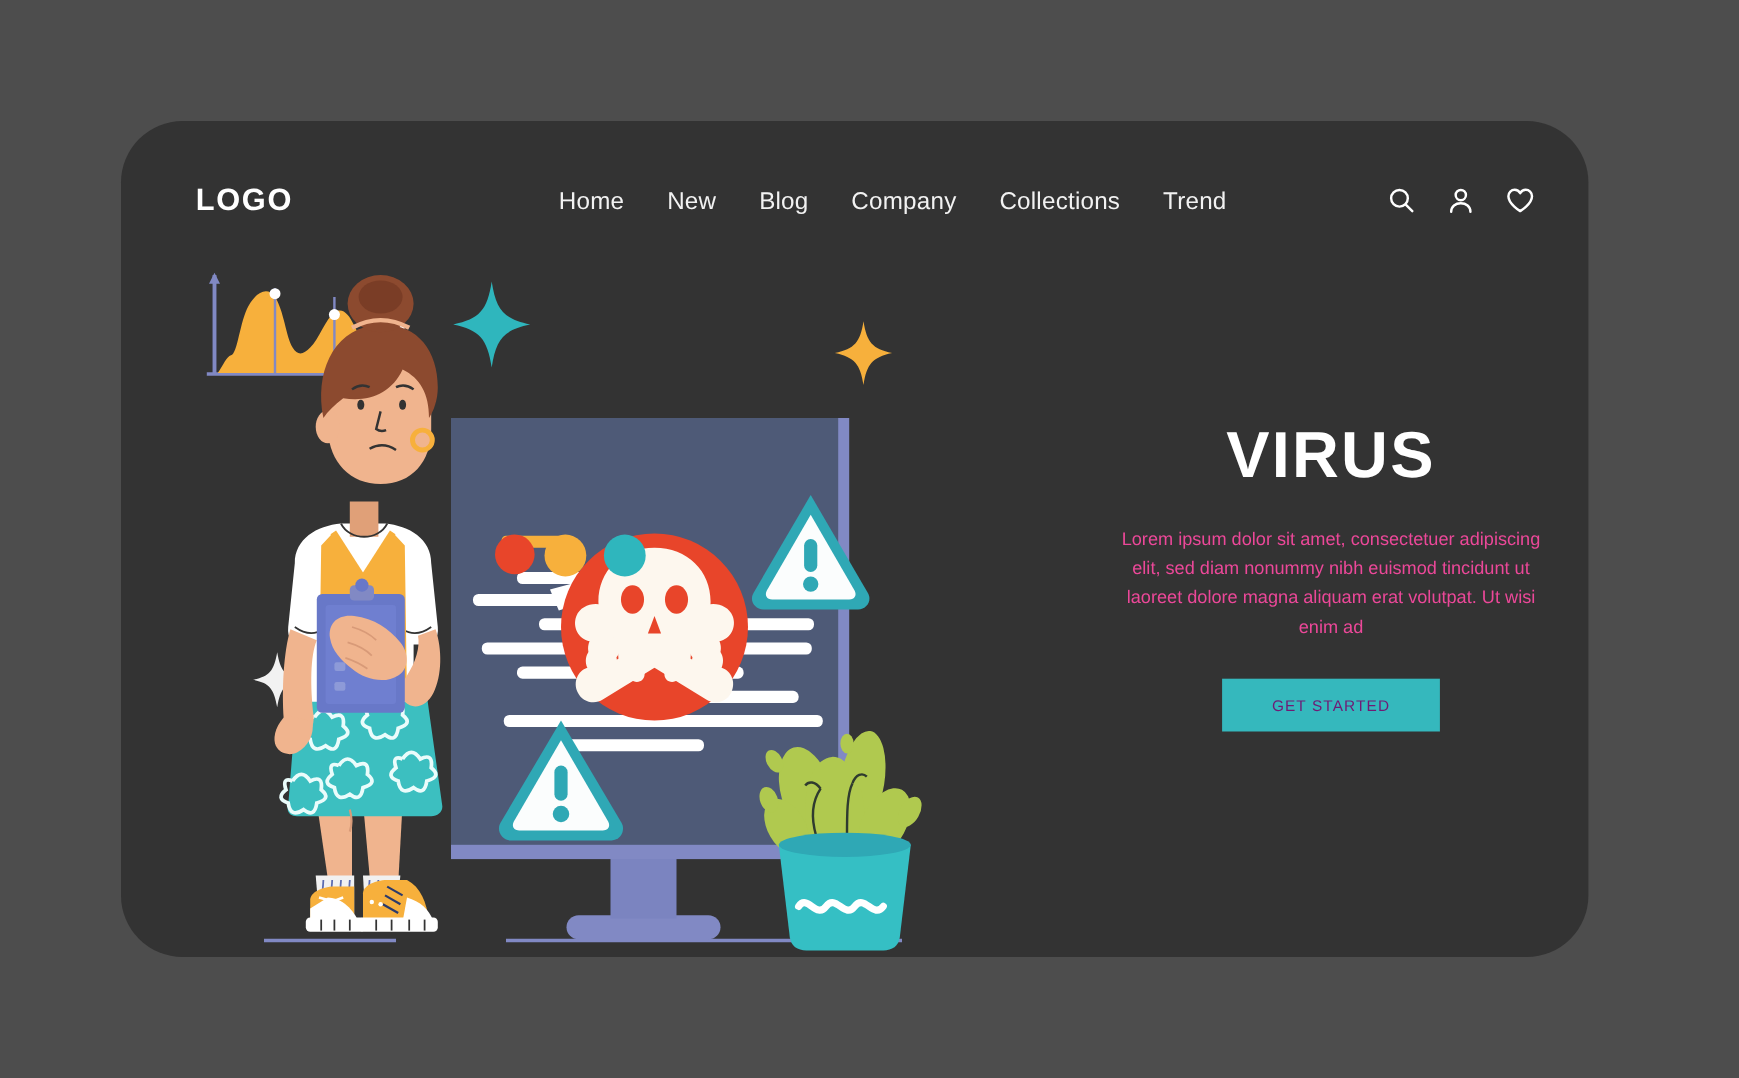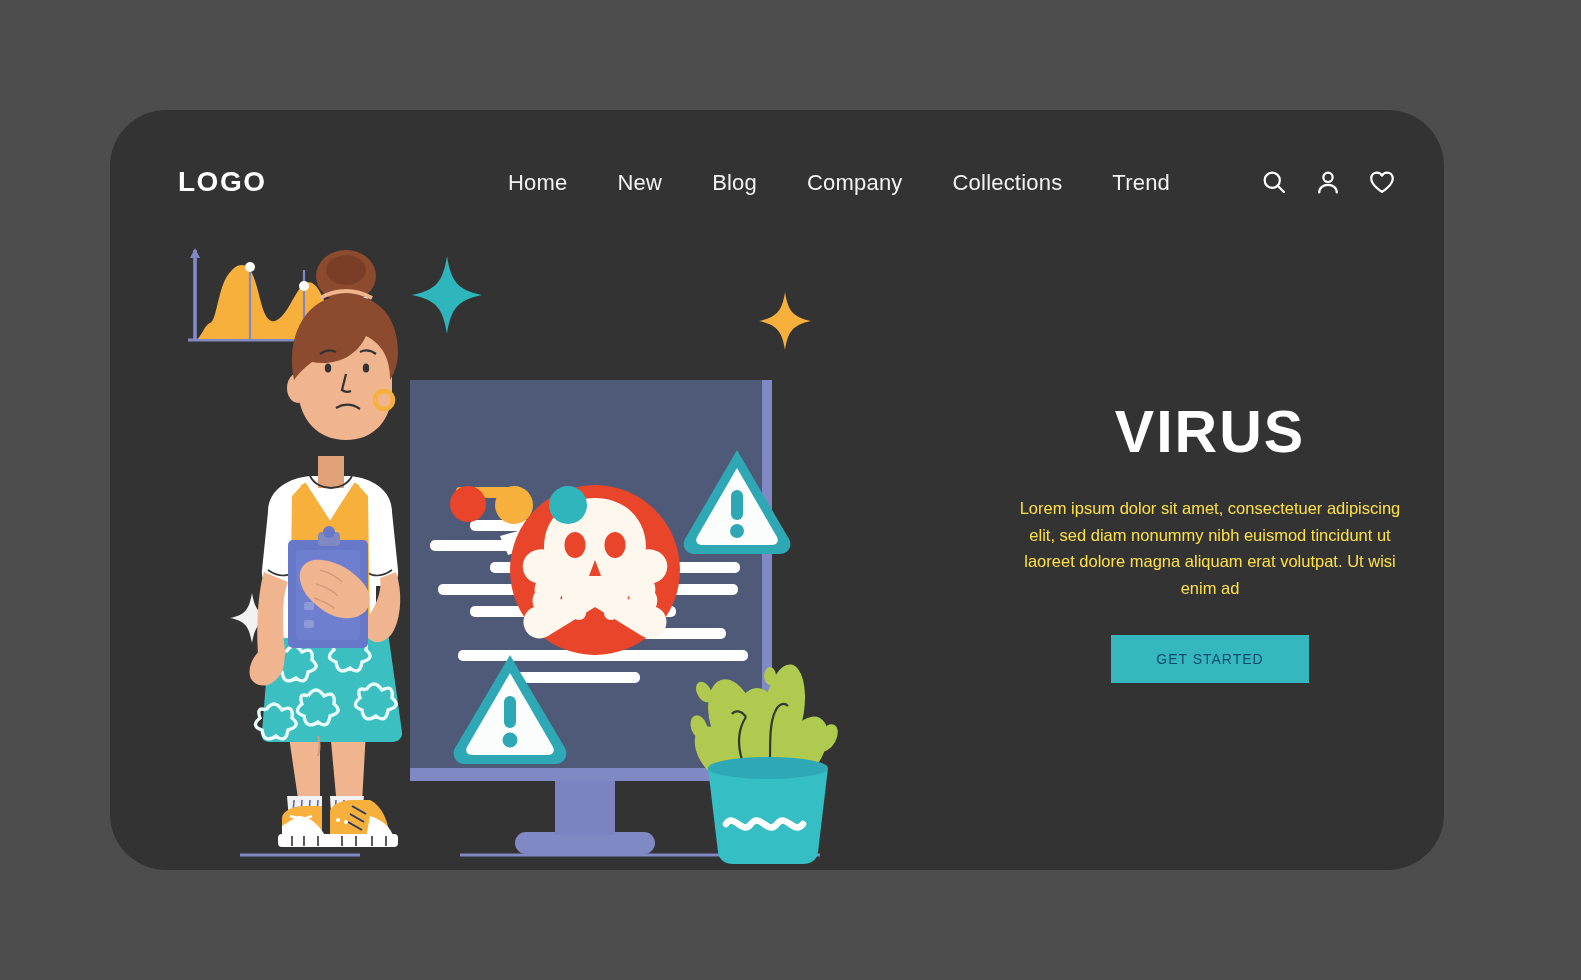--- a/index.html
+++ b/index.html
@@ -35,21 +35,21 @@
     color: #ffffff;
     font-size: 28px;
     font-weight: bold;
     letter-spacing: 1.5px;
   }
   #nav {
     position: absolute;
     left: 398px; top: 60px;
     display: flex;
     align-items: center;
-    gap: 50px;
+    gap: 39px;
   }
   .nav-item {
     color: #f2f2f2;
     font-size: 22px;
     letter-spacing: .2px;
     cursor: pointer;
     white-space: nowrap;
   }
   #actions {
     position: absolute;
@@ -60,40 +60,39 @@
   }
   .act-icon { width: 28px; height: 28px; cursor: pointer; display: block; }
   .act-icon svg { display: block; }
 
   
   #hero {
     position: absolute;
     left: 905px; top: 275px;
     width: 390px;
     text-align: center;
-    margin-top: 18px;
   }
   #hero-title {
     color: #ffffff;
     font-size: 59px;
     font-weight: bold;
     letter-spacing: 2px;
     line-height: 1;
   }
   #hero-body {
     margin-top: 33px;
-    color: #fde047;
+    color: #ec4899;
     font-size: 16.5px;
     line-height: 1.62;
   }
   #cta {
     display: inline-block;
     margin-top: 33px;
     background: #35b8bd;
-    color: #0c4a6e;
+    color: #701a75;
     font-size: 14px;
     letter-spacing: 1px;
     padding: 16px 45px;
     border: none;
     cursor: pointer;
     font-family: "Liberation Sans", sans-serif;
   }
 
   
   #illo {

